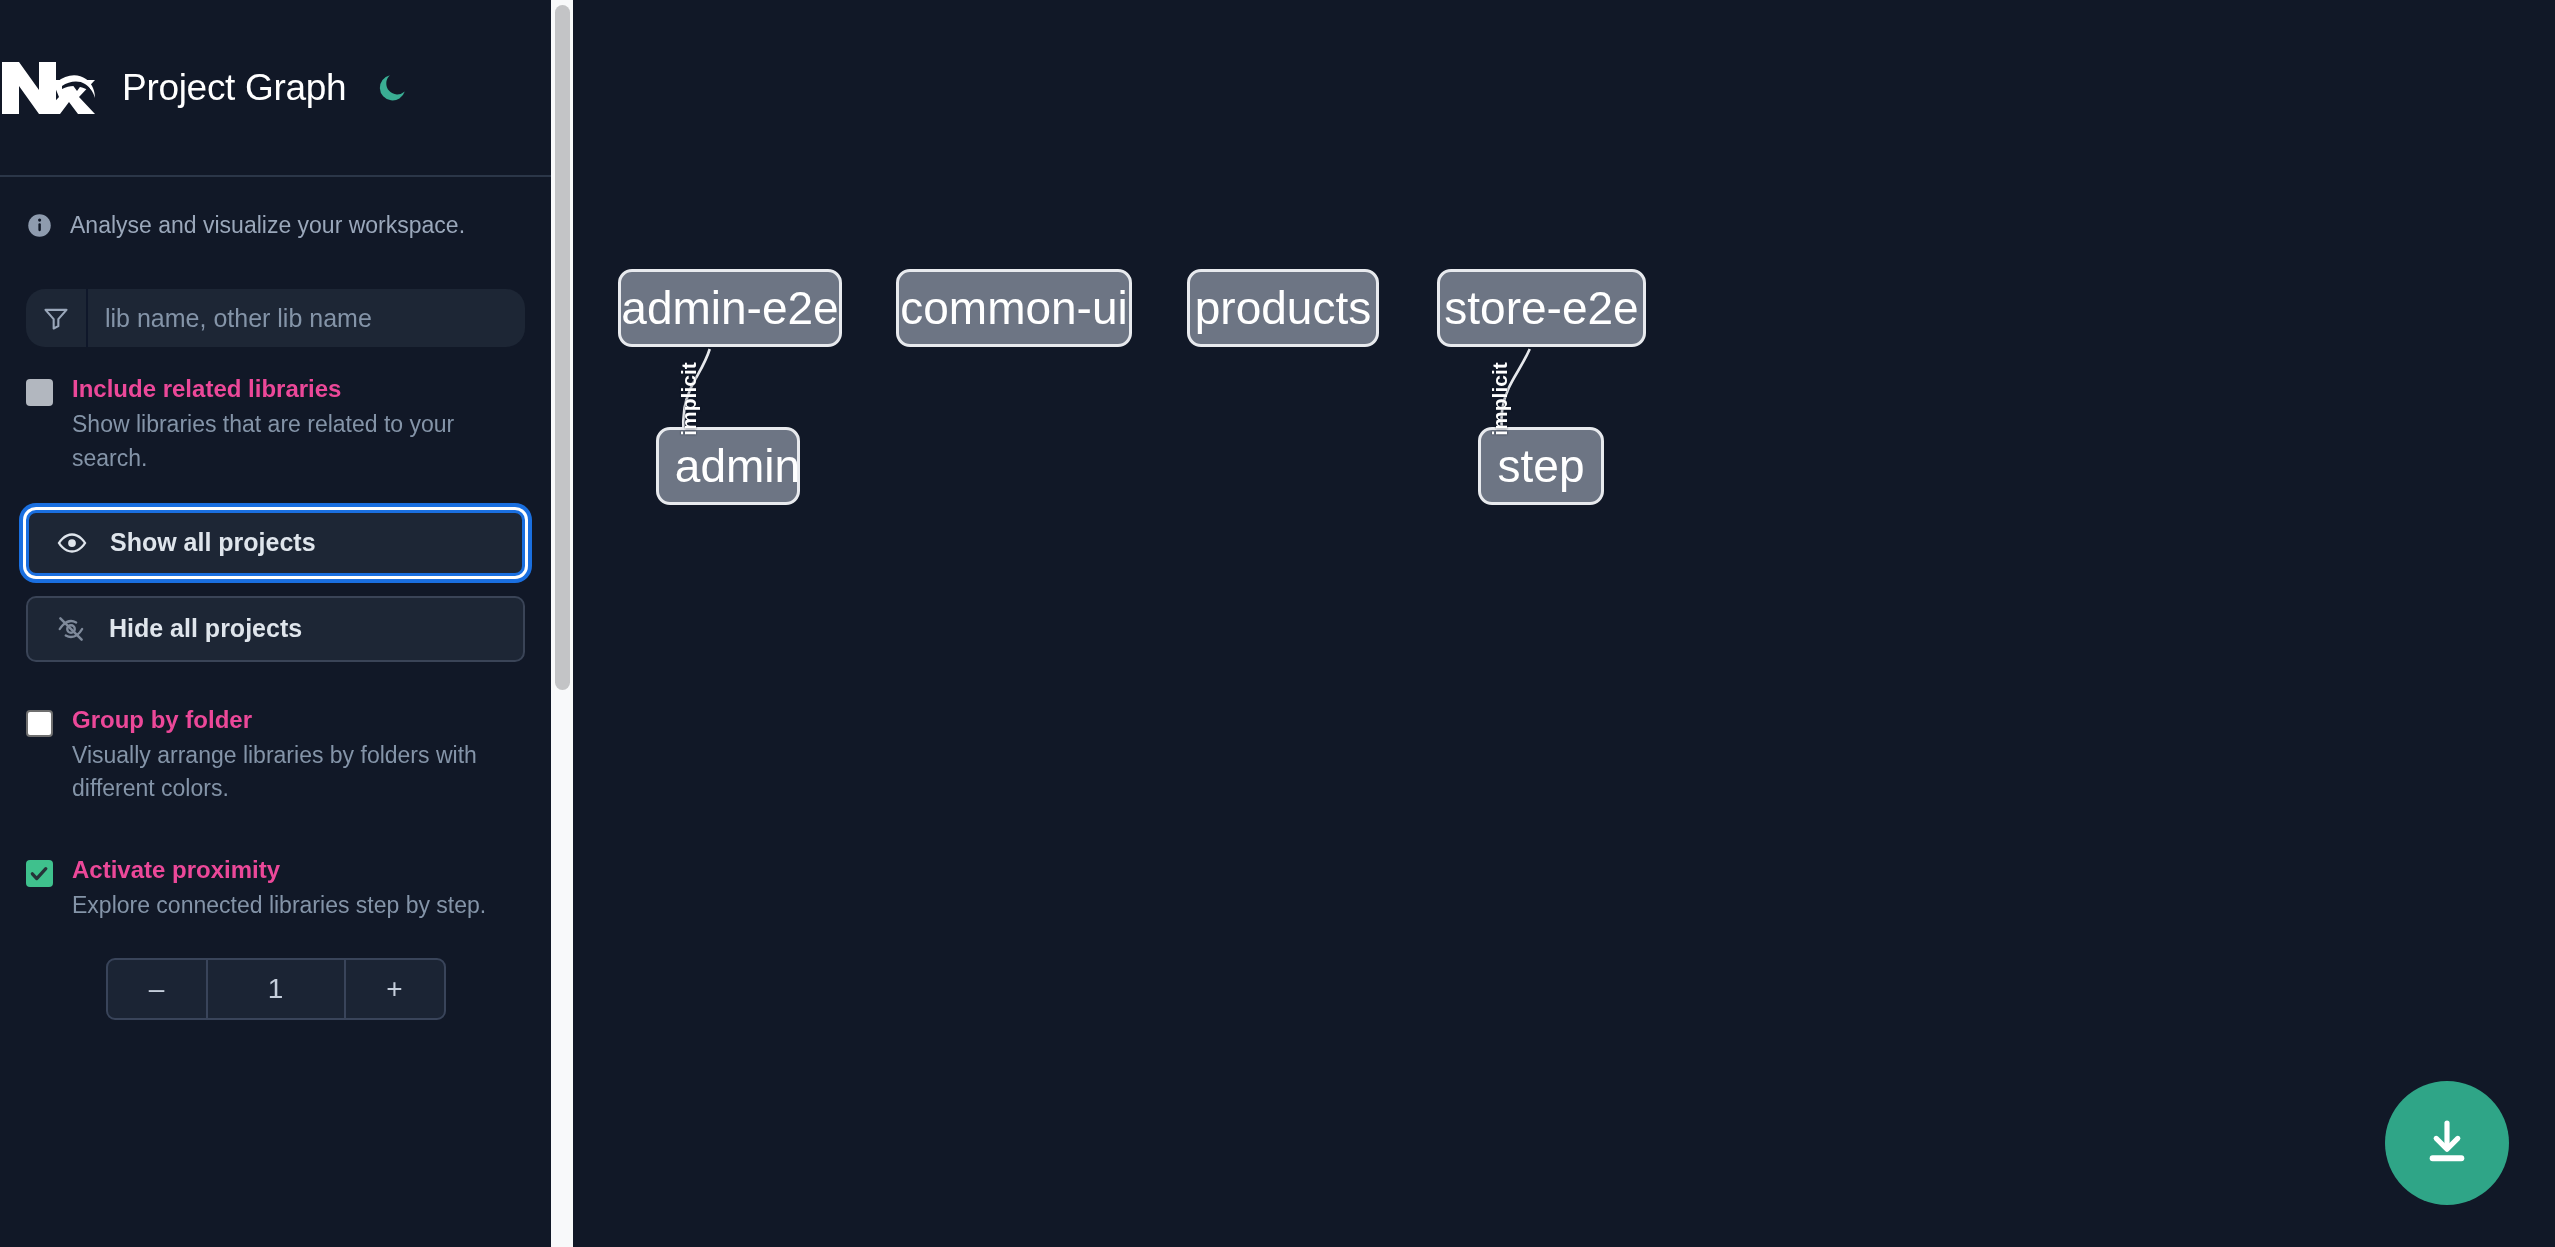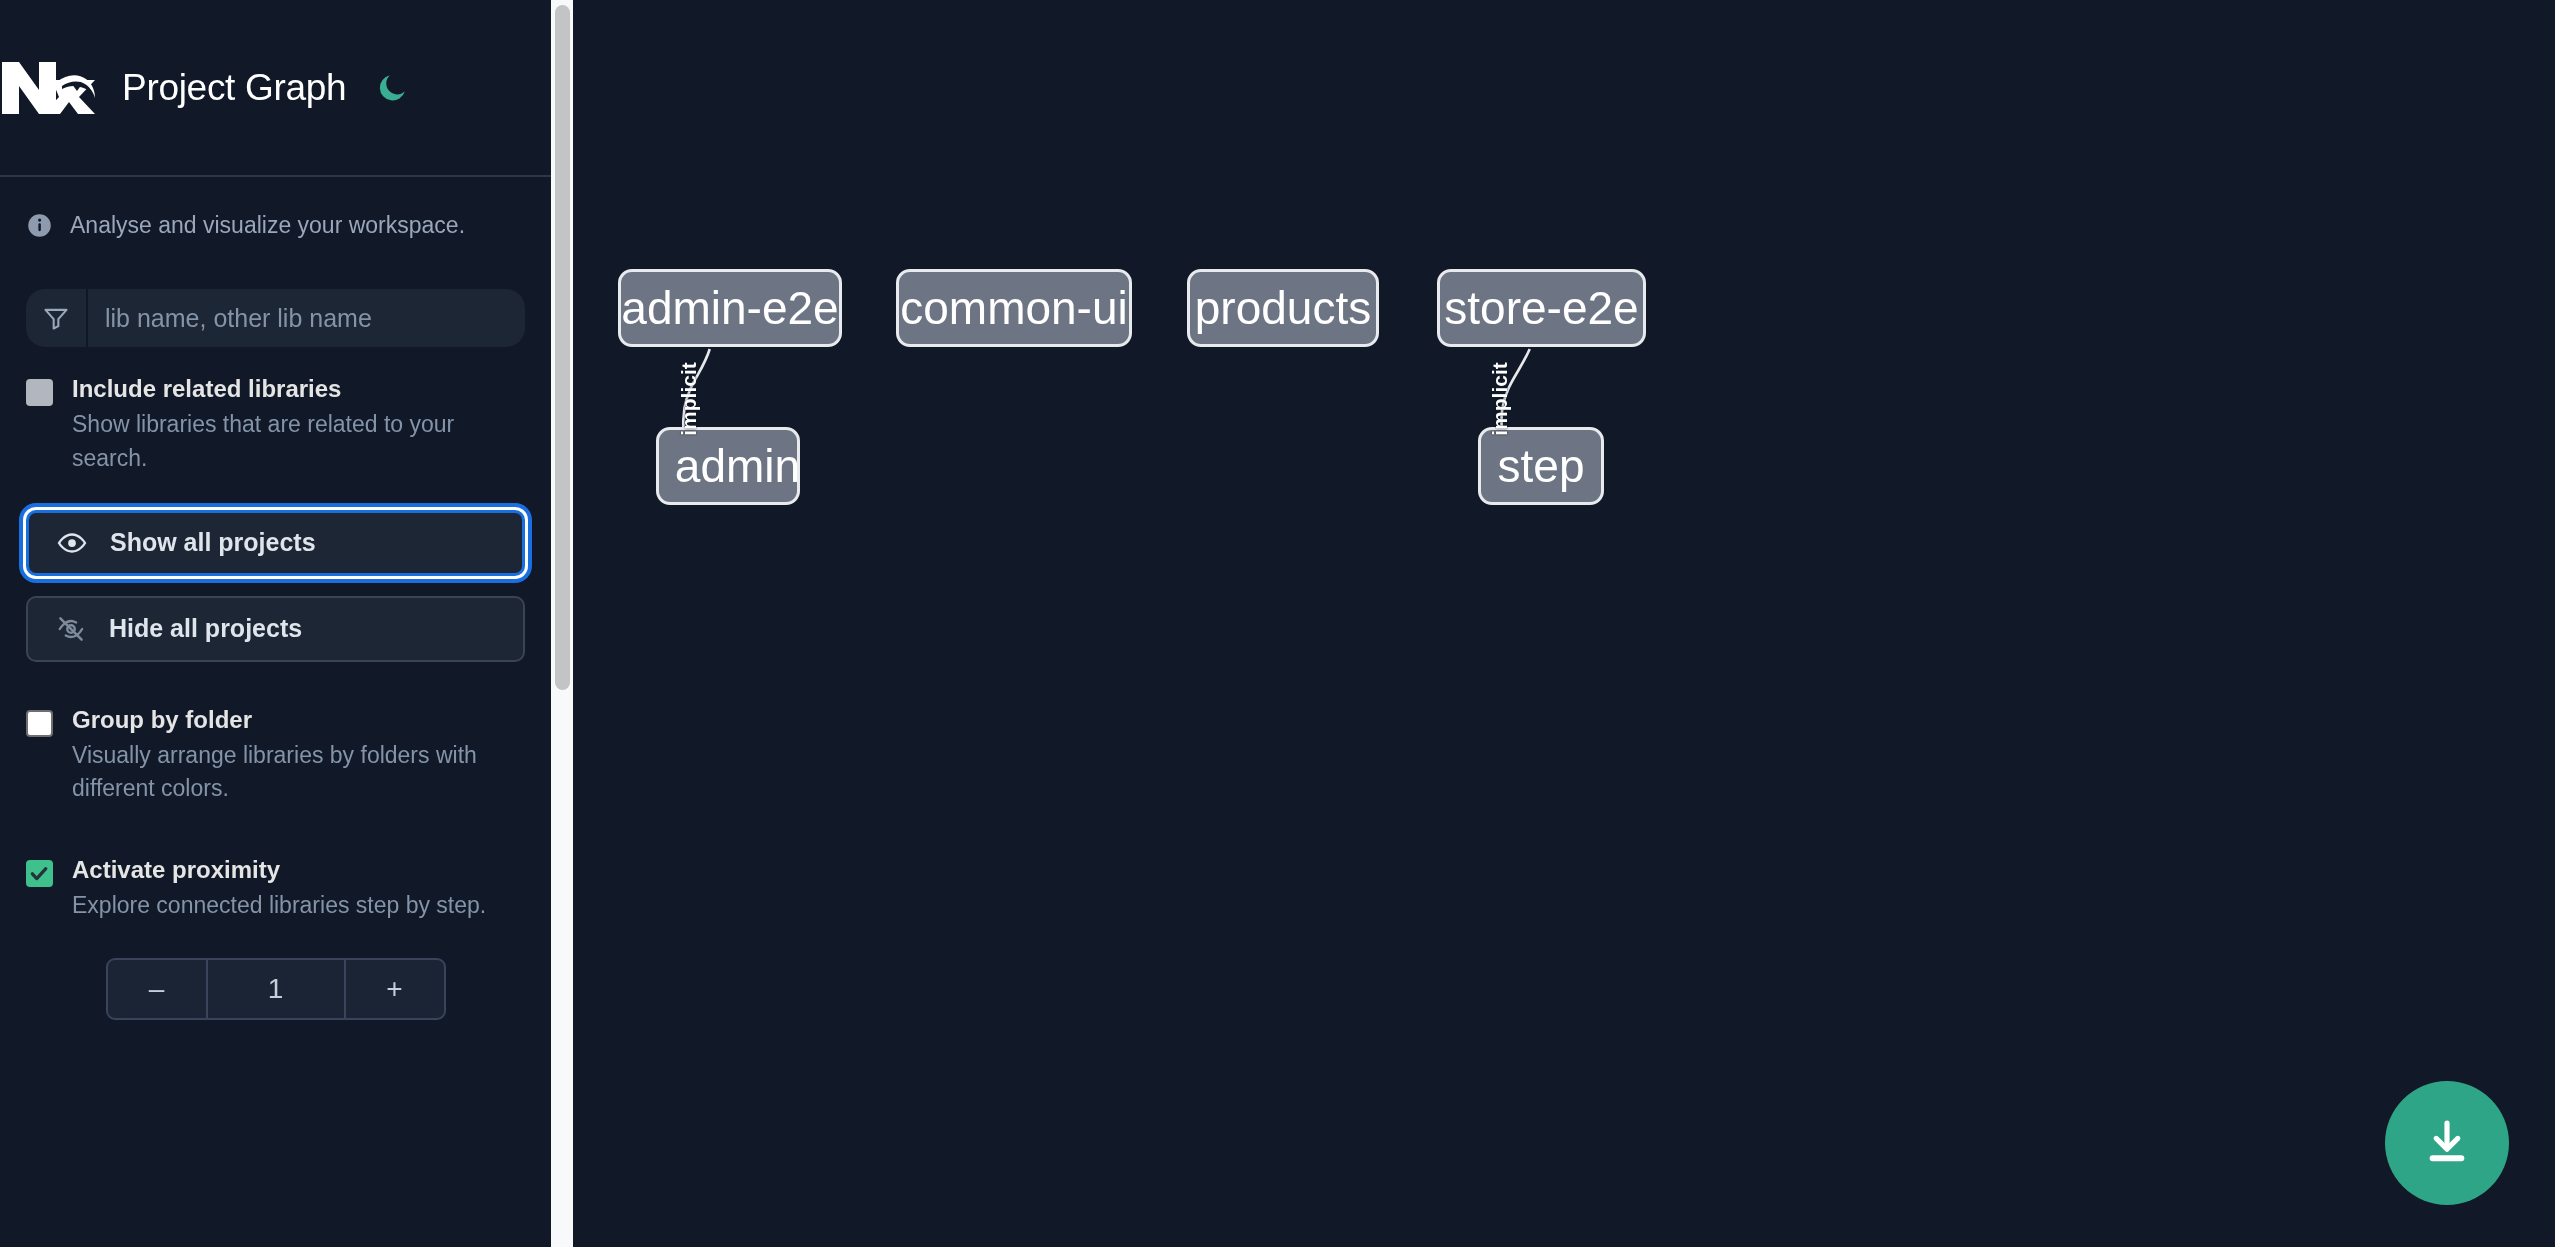--- a/index.html
+++ b/index.html
@@ -111,21 +111,21 @@
     border-radius: 4px;
     margin-top: 6px;
     position: relative;
   }
   .chk-box.disabled { background: #b2b7bf; }
   .chk-box.unchecked { background: #ffffff; border: 2px solid #6f6f6f; }
   .chk-box.checked { background: #3fc18d; }
   .chk-box.checked svg { position: absolute; top: 3px; left: 3px; }
   .chk-texts { margin-left: 19px; }
   .chk-label {
-    color: #e5e5e5;
+    color: #ec4899;
     font-size: 24px;
     font-weight: bold;
     line-height: 1.3;
     white-space: nowrap;
   }
   .chk-desc {
     color: #8494a8;
     font-size: 23px;
     line-height: 1.45;
     margin-top: 4px;

